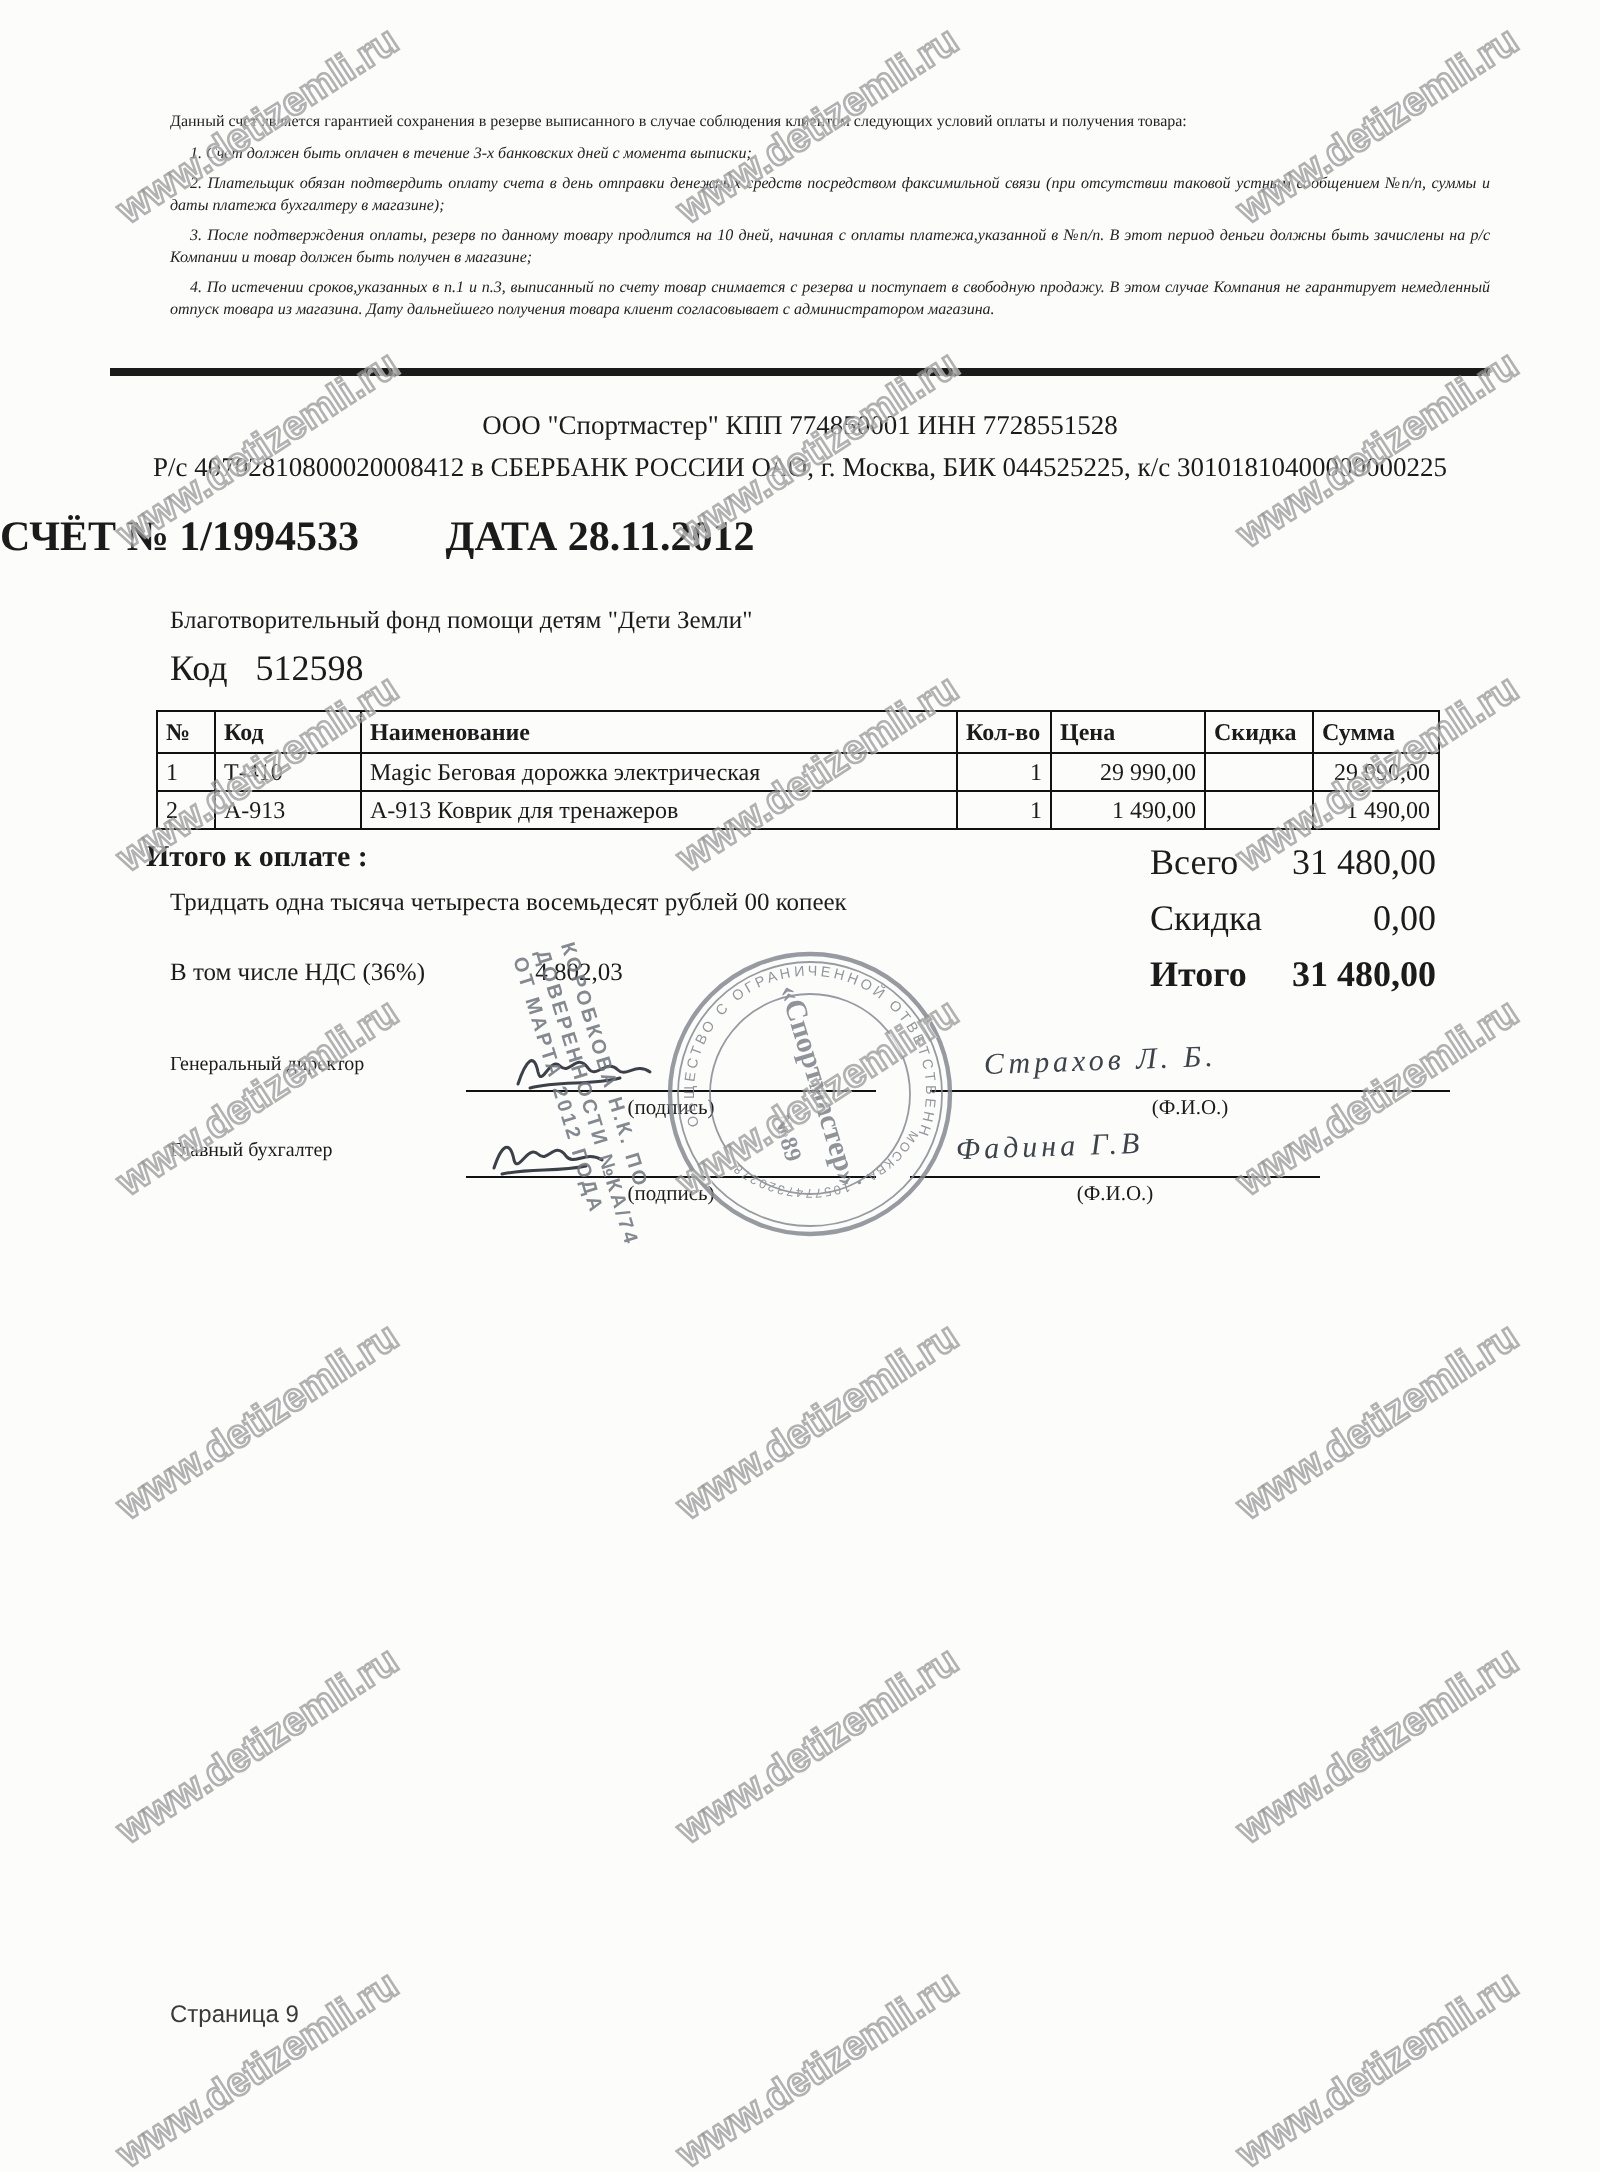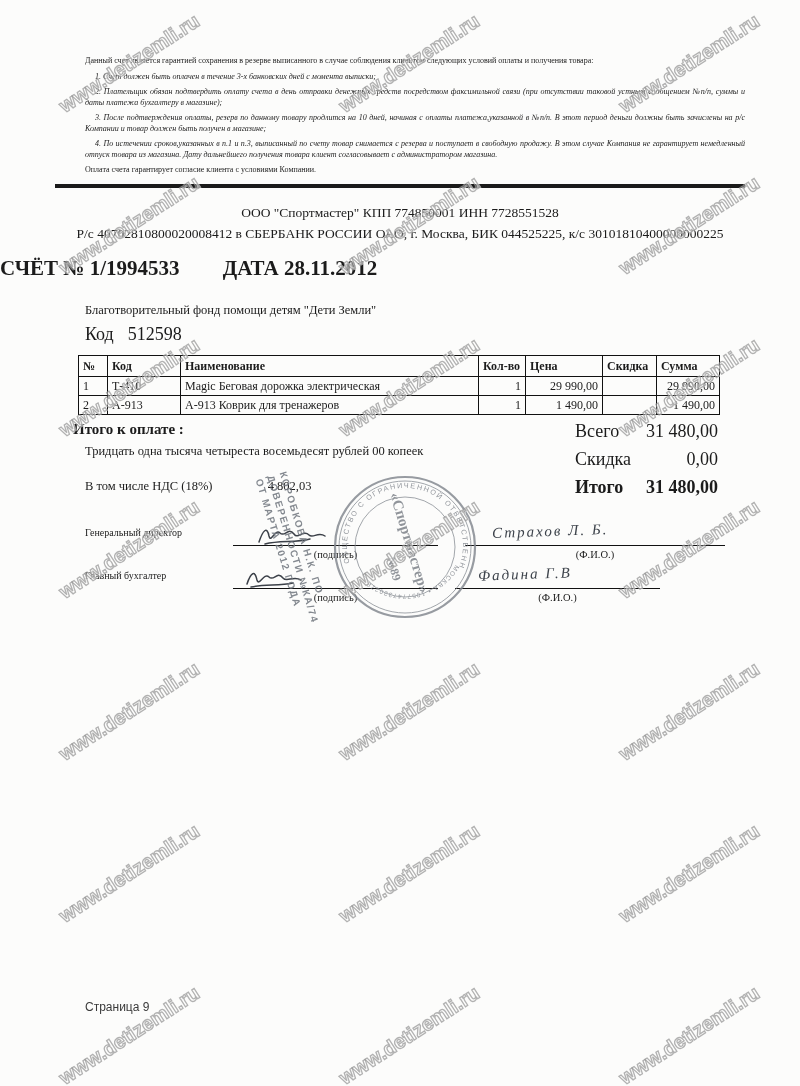--- a/index.html
+++ b/index.html
@@ -75,21 +75,20 @@
 <body>
 
 <div class="page">
 
   <div class="terms">
     <p>Данный счет является гарантией сохранения в резерве выписанного в случае соблюдения клиентом следующих условий оплаты и получения товара:</p>
     <p class="item">1. Счет должен быть оплачен в течение 3-х банковских дней с момента выписки;</p>
     <p class="item">2. Плательщик обязан подтвердить оплату счета в день отправки денежных средств посредством факсимильной связи (при отсутствии таковой устным сообщением №п/п, суммы и даты платежа бухгалтеру в магазине);</p>
     <p class="item">3. После подтверждения оплаты, резерв по данному товару продлится на 10 дней, начиная с оплаты платежа,указанной в №п/п. В этот период деньги должны быть зачислены на р/с Компании и товар должен быть получен в магазине;</p>
     <p class="item">4. По истечении сроков,указанных в п.1 и п.3, выписанный по счету товар снимается с резерва и поступает в свободную продажу. В этом случае Компания не гарантирует немедленный отпуск товара из магазина. Дату дальнейшего получения товара клиент согласовывает с администратором магазина.</p>
-    <p>Оплата счета гарантирует согласие клиента с условиями Компании.</p>
   </div>
 
   <div class="rule"></div>
 
   <div class="company-line">ООО "Спортмастер" КПП 774850001 ИНН 7728551528</div>
   <div class="bank-line">Р/с 40702810800020008412 в СБЕРБАНК РОССИИ ОАО, г. Москва, БИК 044525225, к/с 30101810400000000225</div>
   <div class="invoice-title">
     <span class="seg">СЧЁТ № 1/1994533</span>
     <span class="seg">ДАТА 28.11.2012</span>
   </div>
@@ -138,21 +137,21 @@
         <td class="ta-r">1 490,00</td>
         <td class="ta-r"></td>
         <td class="ta-r">1 490,00</td>
       </tr>
     </tbody>
   </table>
 
   <div class="lbl-payable">Итого к оплате :</div>
   <div class="amount-words">Тридцать одна тысяча четыреста восемьдесят рублей 00 копеек</div>
   <div class="vat-line">
-    <span>В том числе НДС (18%)</span>
+    <span>В том числе НДС (36%)</span>
     <span class="val" style="position:static; margin-left:52px;">4 802,03</span>
   </div>
   <div class="totals-right">
     <div class="trow">
       <span>Всего</span>
       <span>31 480,00</span>
     </div>
     <div class="trow">
       <span>Скидка</span>
       <span>0,00</span>

